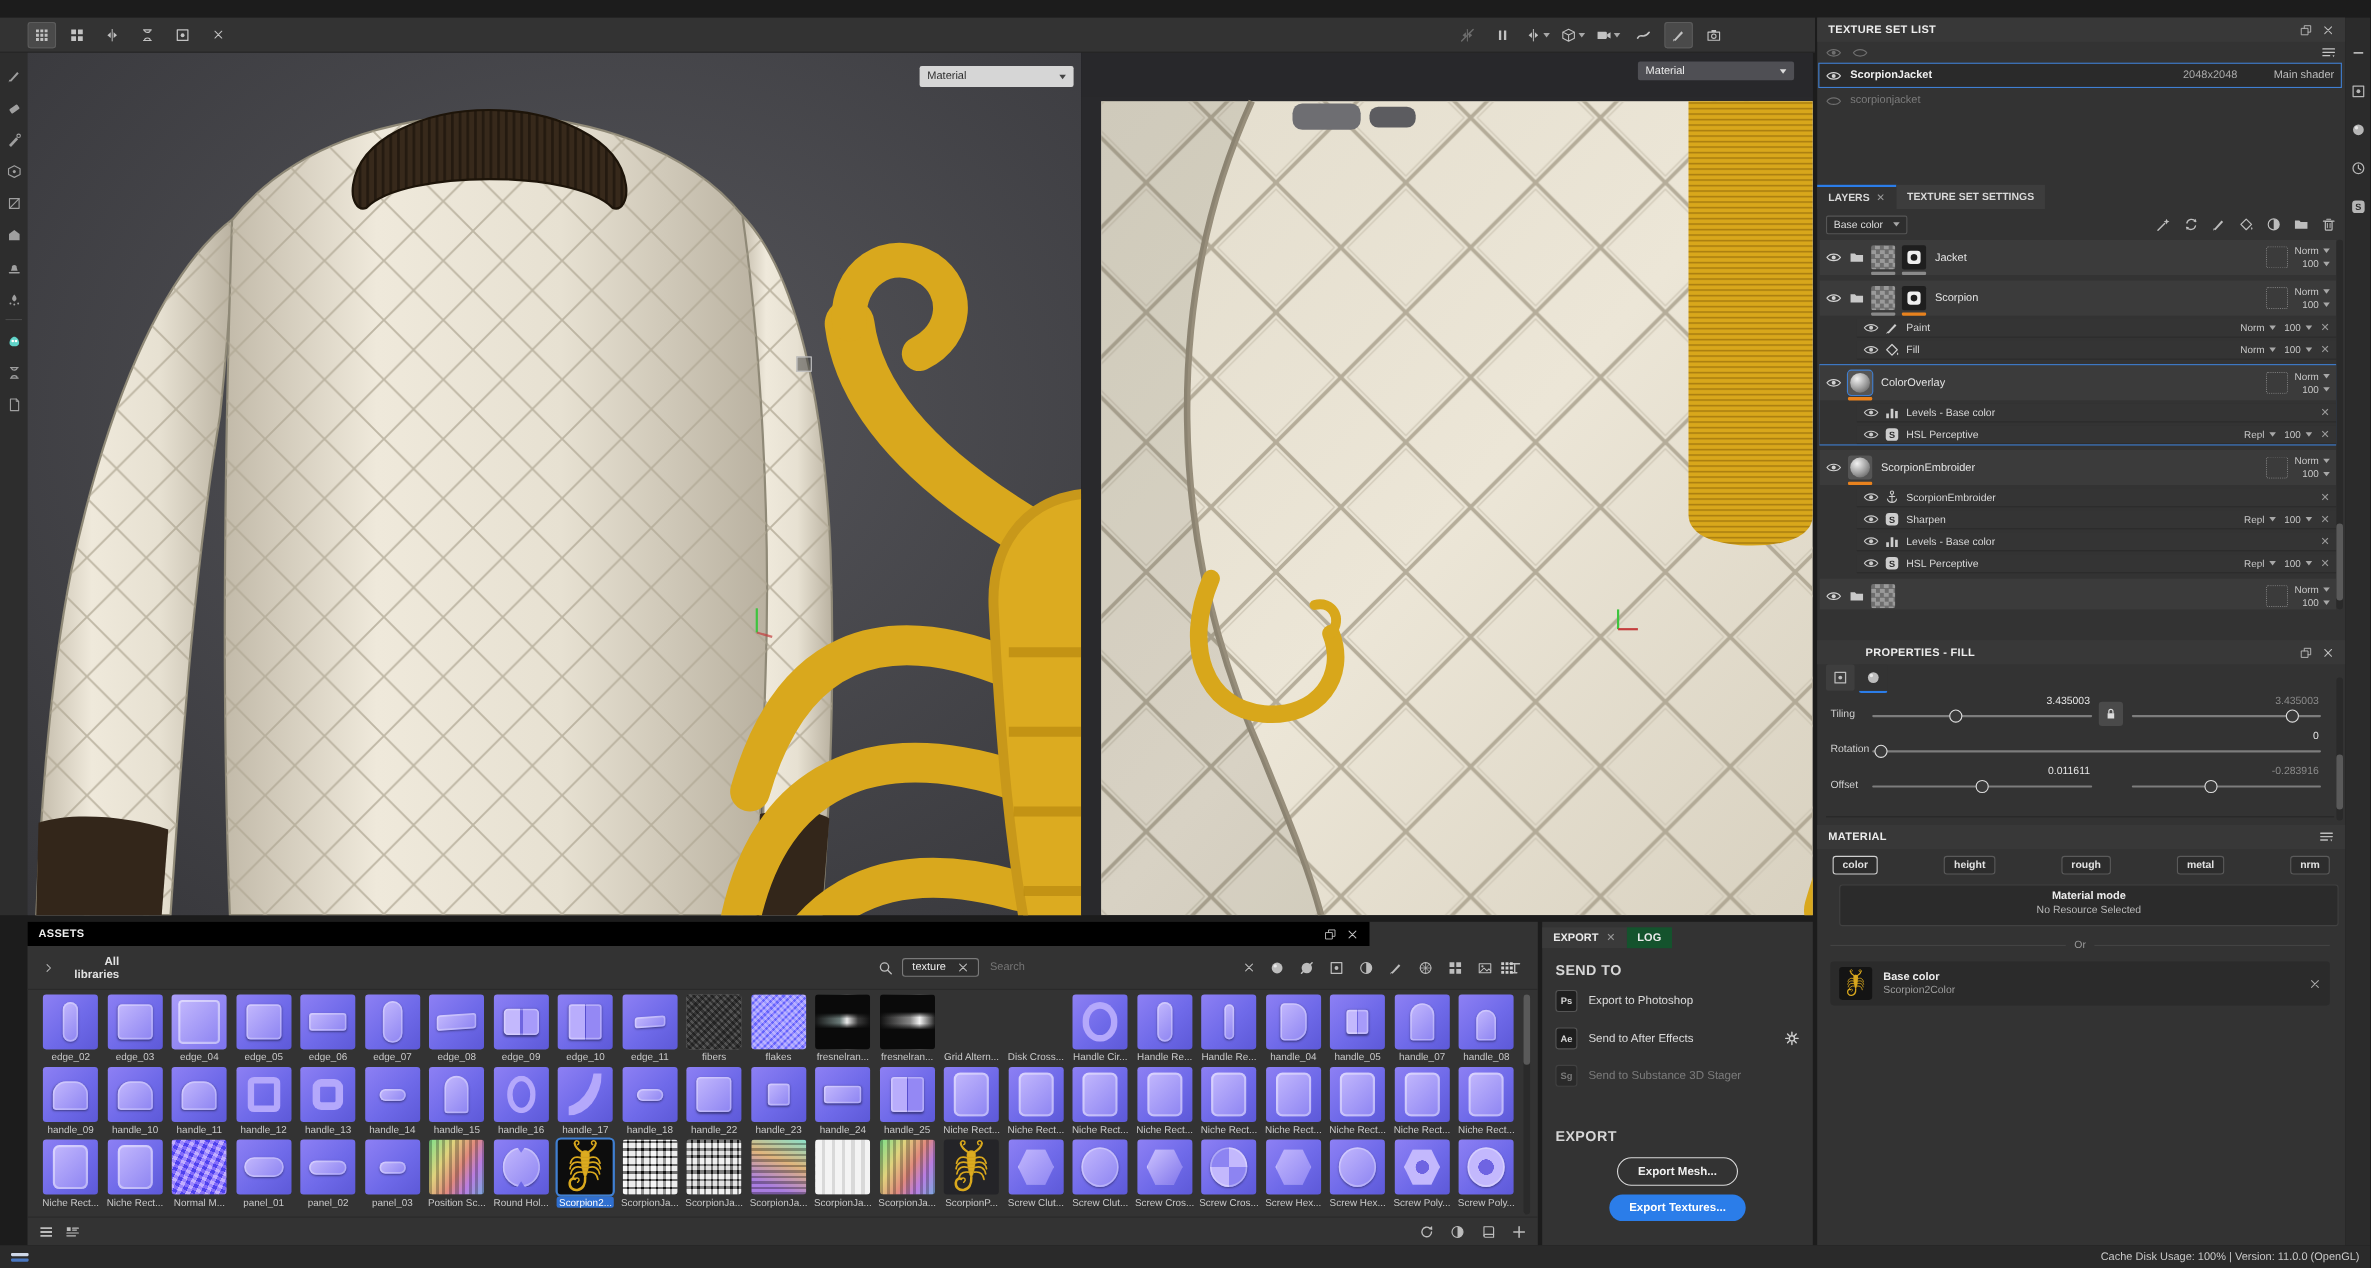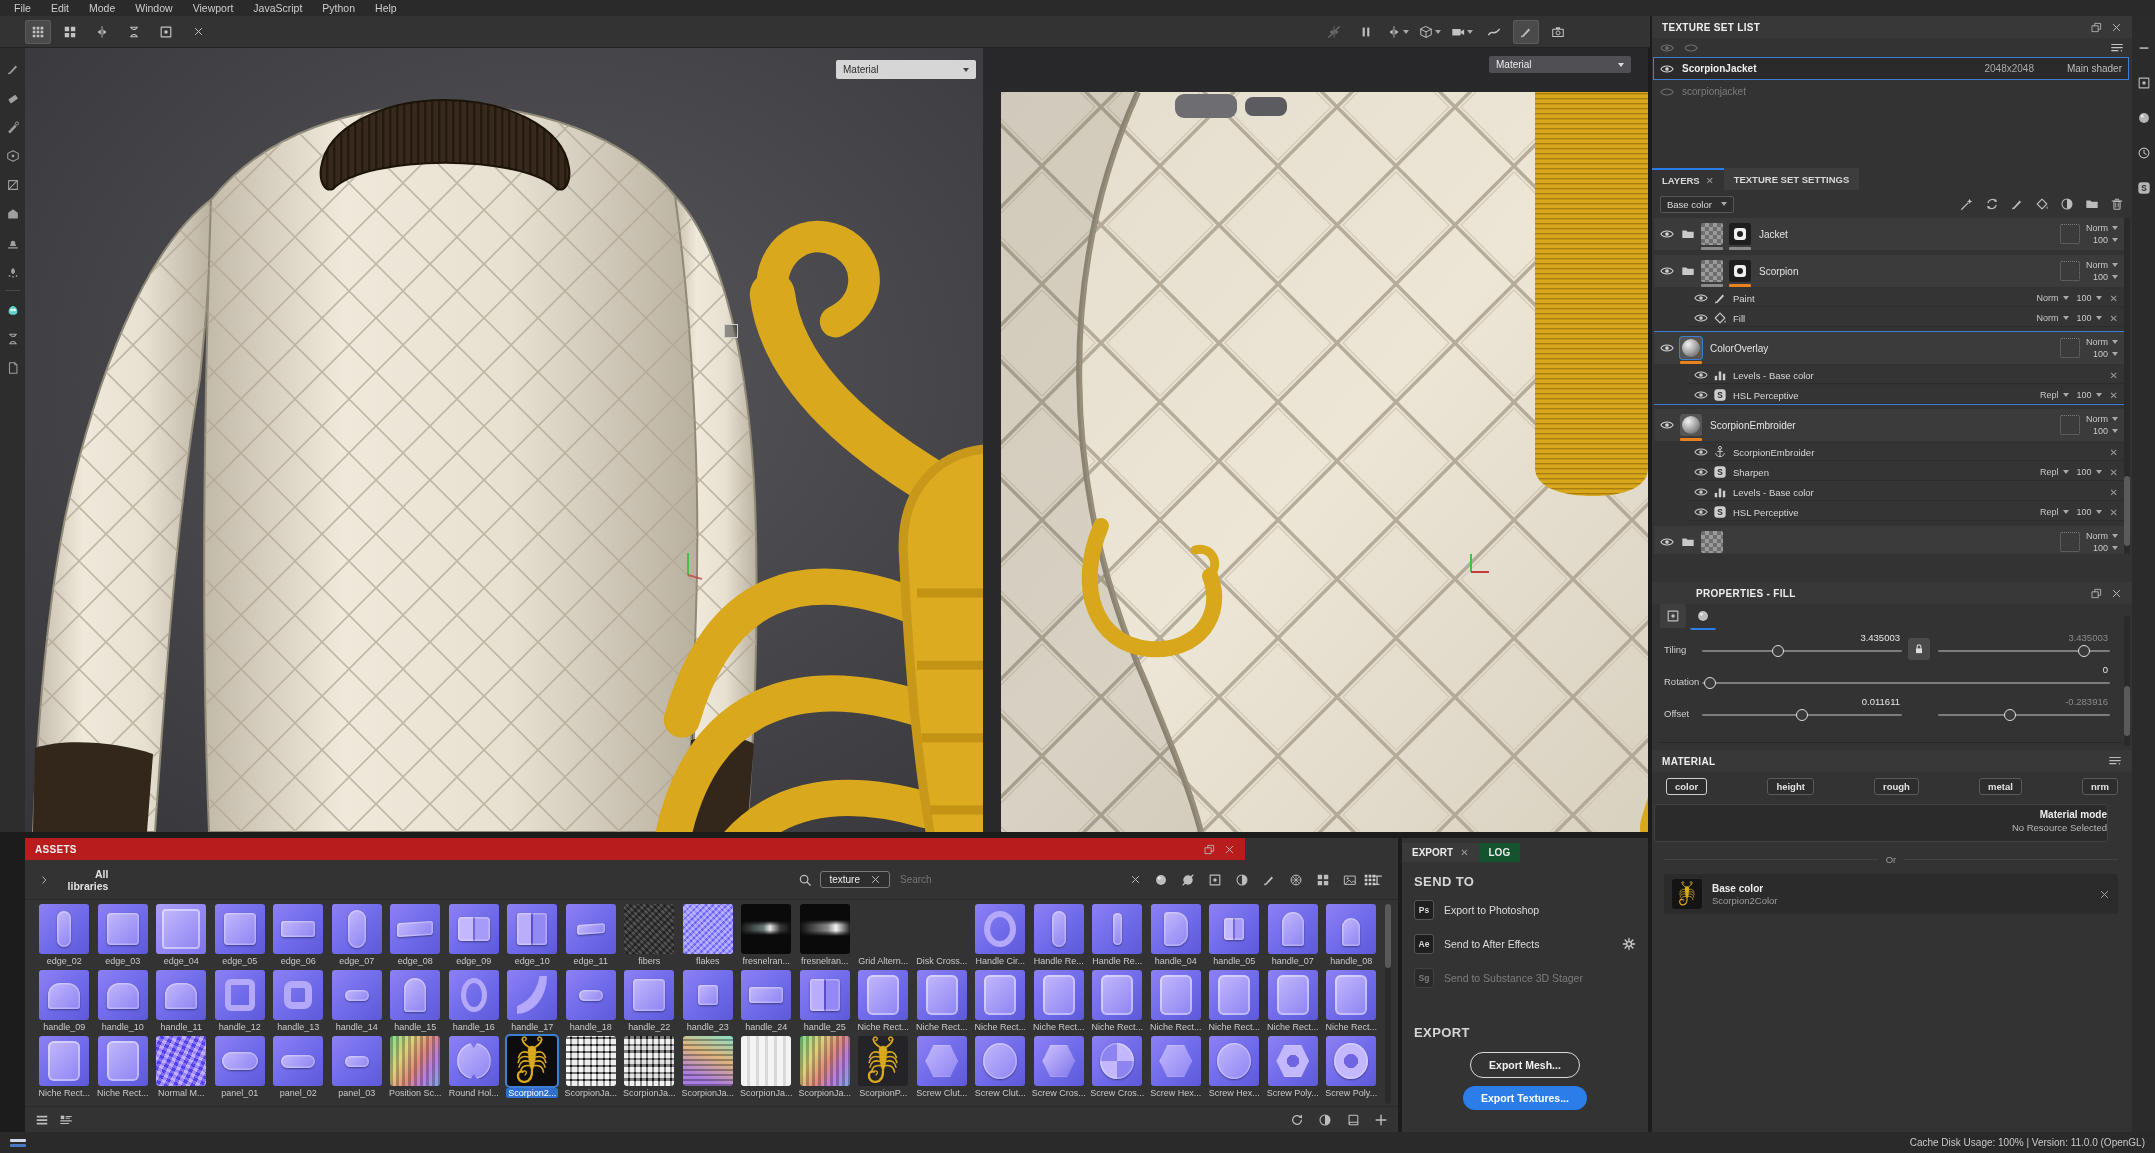--- a/index.html
+++ b/index.html
@@ -88,32 +88,32 @@
   .sval{position:absolute;top:-2px;font-size:9.5px;color:#e6e6e6;text-align:right;}
   .sval.dim{color:#8a8a8a;}
   .track{position:absolute;top:16px;height:2px;background:#7d7d7d;border-radius:1px;}
   .knob{position:absolute;top:-5px;width:10px;height:10px;border:1.5px solid #dedede;border-radius:50%;background:#3a3a3a;transform:translateX(-50%);}
   .lockbtn{position:absolute;left:256px;top:4px;width:22px;height:22px;background:#4a4a4a;border-radius:3px;display:flex;align-items:center;justify-content:center;color:#ddd;}
   .hdiv{position:absolute;left:8px;width:462px;height:1px;background:#272727;}
   
   #channels{left:0;top:762px;width:480px;display:flex;justify-content:space-between;padding:0 14px;box-sizing:border-box;}
   .chan{border:1px solid #5a5a5a;background:#2d2d2d;color:#e2e2e2;font-size:9.5px;font-weight:bold;padding:2px 8px;border-radius:3px;}
   .chan.sel{border-color:#cfcfcf;}
-  #modebox{left:2px;top:788px;width:454px;height:38px;background:#2b2b2b;border:1px solid #414141;border-radius:3px;text-align:right;padding-top:4px;box-sizing:border-box;}
+  #modebox{left:20px;top:788px;width:454px;height:38px;background:#2b2b2b;border:1px solid #414141;border-radius:3px;text-align:center;padding-top:4px;box-sizing:border-box;}
   #modebox .t1{font-weight:bold;font-size:10px;color:#ededed;}
   #modebox .t2{font-size:9.5px;color:#b9b9b9;margin-top:2px;}
   #orrow{left:12px;top:838px;width:454px;display:flex;align-items:center;gap:8px;color:#9a9a9a;font-size:9.5px;}
   #orrow::before,#orrow::after{content:"";flex:1;height:1px;background:#434343;}
   #resource{left:12px;top:858px;width:454px;height:40px;background:#2b2b2b;border-radius:3px;display:flex;align-items:center;padding:0 8px;box-sizing:border-box;}
   #resource .ib{width:30px;height:30px;background:#141414;border-radius:3px;display:flex;align-items:center;justify-content:center;}
   #resource .l1{font-weight:bold;font-size:10px;color:#ececec;}
   #resource .l2{font-size:9.5px;color:#9d9d9d;margin-top:1px;}
   
   #assets{left:25px;top:838px;width:1373px;height:294px;background:#333;}
-  #assets-head{left:0;top:0;width:1220px;height:22px;background:#b91c1c;display:flex;align-items:center;padding:0 10px;box-sizing:border-box;font-weight:bold;color:#ededed;letter-spacing:.3px;}
+  #assets-head{left:0;top:0;width:1220px;height:22px;background:#000000;display:flex;align-items:center;padding:0 10px;box-sizing:border-box;font-weight:bold;color:#ededed;letter-spacing:.3px;}
   #assets-sub{left:0;top:22px;width:1373px;height:40px;display:flex;align-items:center;border-bottom:1px solid #2a2a2a;box-sizing:border-box;padding:0 14px;}
   #lib{display:flex;align-items:center;gap:8px;font-weight:bold;font-size:10.5px;color:#e3e3e3;text-align:right;}
   #searchwrap{display:flex;align-items:center;margin-left:690px;gap:8px;}
   .tagbox{display:flex;align-items:center;gap:10px;border:1px solid #7a7a7a;border-radius:3px;padding:2px 8px;color:#eee;font-size:10px;background:#2e2e2e;}
   #search-input{background:transparent;border:none;outline:none;color:#bbb;font-size:10px;width:220px;font-family:inherit;}
   #filter-ics{display:flex;gap:13px;margin-left:8px;color:#9f9f9f;align-items:center;}
   #grid-ic{position:absolute;left:1338px;color:#cdcdcd;}
   #assets-grid{left:10px;top:66px;width:1348px;height:200px;}
   .arow{display:flex;height:66px;}
   .acell{width:58.5px;display:flex;flex-direction:column;align-items:center;}
@@ -216,30 +216,20 @@
           <path d="M52 186 C62 178 72 182 71 193 L64 202" stroke-width="7"></path>
         </g>
         <path d="M100 52 C114 52 122 62 121 76 C120 96 118 128 112 152 C108 168 104 176 100 178 C96 176 92 168 88 152 C82 128 80 96 79 76 C78 62 86 52 100 52 Z" fill="#dcab20" stroke="#c8981a" stroke-width="2"></path>
         <g stroke="#b8890f" stroke-width="2" opacity="0.7" fill="none">
             <path d="M82 84 H118 M82 100 H118 M83 116 H117 M85 132 H115 M88 148 H112"></path>
           </g>
       </symbol>
     </defs>
   </svg>
 
-  <div id="menubar" class="abs">
-      <span class="menu-item">File</span>
-      <span class="menu-item">Edit</span>
-      <span class="menu-item">Mode</span>
-      <span class="menu-item">Window</span>
-      <span class="menu-item">Viewport</span>
-      <span class="menu-item">JavaScript</span>
-      <span class="menu-item">Python</span>
-      <span class="menu-item">Help</span>
-    </div>
 
   <div id="toolbar" class="abs">
     <div id="toolbar-left">
         <span class="tb-ic active">
           <svg width="14" height="14" viewBox="0 0 16 16">
             <path d="M2 2h3v3H2Z M6.5 2h3v3h-3Z M11 2h3v3h-3Z M2 6.5h3v3H2Z M6.5 6.5h3v3h-3Z M11 6.5h3v3h-3Z M2 11h3v3H2Z M6.5 11h3v3h-3Z M11 11h3v3h-3Z" fill="currentColor"></path>
           </svg>
         </span>
         <span class="tb-ic">
           <svg width="14" height="14" viewBox="0 0 16 16">

